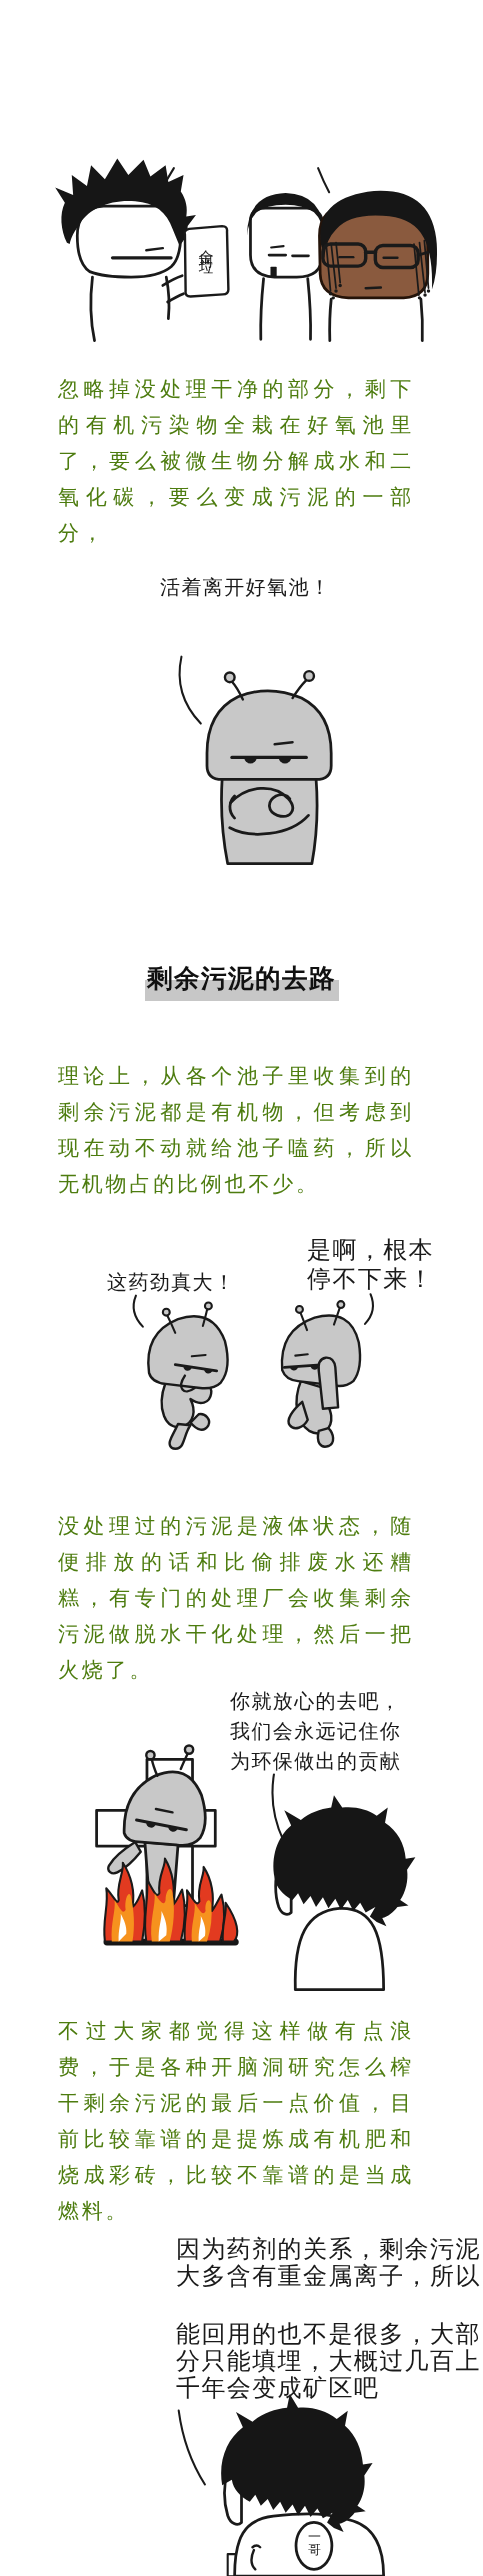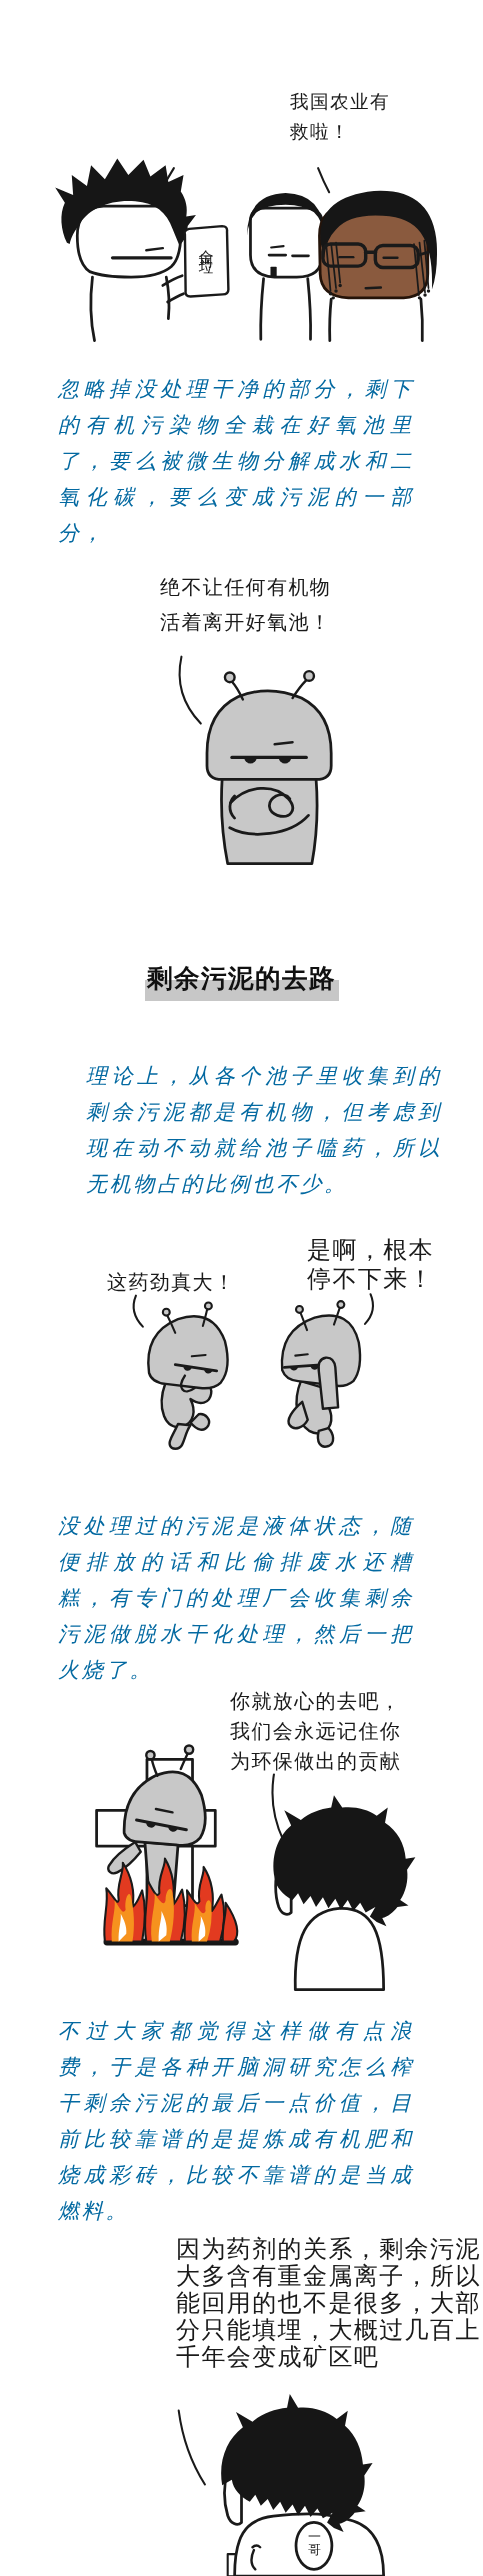--- a/index.html
+++ b/index.html
@@ -12,21 +12,21 @@
     font-family:"DejaVu Sans","Liberation Sans",sans-serif;
     color:#1a1a1a;
   }
   #art{position:absolute;left:0;top:0;z-index:1;}
   .txt{position:absolute;z-index:2;}
   .hand{font-size:20px;letter-spacing:1.4px;}
   .hand .bl{white-space:nowrap;line-height:33px;}
   .para{
     left:58px;width:356px;
     font-size:21px;line-height:36px;letter-spacing:2.8px;
-    text-align:justify;color:#0369a1;font-style:italic;
+    text-align:justify;color:#4d7c0f;
   }
   .hdr-band{
     position:absolute;z-index:2;
     left:145px;top:980px;width:194px;height:21px;
     background:#c7c7c7;
   }
   .hdr-title{
     position:absolute;z-index:3;
     left:0;top:961px;width:483px;
     text-align:center;font-size:25.6px;font-weight:bold;
@@ -213,37 +213,32 @@
       <rect class="w" stroke-width="3" x="492" y="3700" width="26" height="32"></rect>
       <path class="w" stroke-width="4" d="M340,3732 C340,3676 354,3650 396,3645 C450,3639 476,3641 512,3652 C546,3663 556,3696 556,3732 Z"></path>
       <path class="ln" stroke-width="3.5" d="M368,3694 Q360,3712 370,3722"></path>
       <path class="ln" stroke-width="3.5" d="M366,3690 Q372,3685 377,3690"></path>
       <path class="w" stroke-width="4" d="M330,3578 C324,3600 324,3624 330,3644 C334,3656 344,3660 350,3654 L350,3576 Z"></path>
       <path class="h" d="M322,3600 C316,3566 328,3534 352,3516 L342,3494 L366,3508 C380,3496 398,3490 416,3488 L420,3468 L432,3488 C452,3486 472,3492 488,3504 L504,3492 L500,3514 C516,3528 524,3548 526,3570 L540,3568 L528,3586 C530,3602 526,3618 518,3630 L530,3638 L514,3640 C508,3648 500,3654 492,3656 L498,3668 L484,3662 L474,3654 L482,3640 L468,3648 L460,3634 L450,3646 L442,3630 L432,3644 L424,3628 L414,3640 L406,3624 L396,3636 L388,3620 L378,3630 L370,3614 L362,3624 C348,3616 338,3606 336,3592 Z"></path>
       <ellipse class="w" stroke-width="4" cx="455" cy="3688" rx="26" ry="34"></ellipse>
     </g>
   </svg>
 
-  <div class="txt hand" style="left:290px;top:87px;font-size:18.6px;">
-    <div class="bl" style="line-height:30px;">我国农业有</div>
-    <div class="bl" style="line-height:30px;">救啦！</div>
-  </div>
   <div class="txt vlabel bag">金坷垃</div>
 
   <div class="txt para" style="top:371px;">忽略掉没处理干净的部分，剩下的有机污染物全栽在好氧池里了，要么被微生物分解成水和二氧化碳，要么变成污泥的一部分，</div>
 
   <div class="txt hand" style="left:160px;top:570px;">
-    <div class="bl" style="line-height:35px;">绝不让任何有机物</div>
     <div class="bl" style="line-height:35px;">活着离开好氧池！</div>
   </div>
 
   <div class="hdr-band"></div>
   <div class="hdr-title">剩余污泥的去路</div>
 
-  <div class="txt para" style="top:1058px;margin-left:28px;">理论上，从各个池子里收集到的剩余污泥都是有机物，但考虑到现在动不动就给池子嗑药，所以无机物占的比例也不少。</div>
+  <div class="txt para" style="top:1058px;">理论上，从各个池子里收集到的剩余污泥都是有机物，但考虑到现在动不动就给池子嗑药，所以无机物占的比例也不少。</div>
 
   <div class="txt hand" style="left:107px;top:1266px;">
     <div class="bl">这药劲真大！</div>
   </div>
   <div class="txt hand" style="left:307px;top:1236px;font-size:24px;">
     <div class="bl" style="line-height:29px;">是啊，根本</div>
     <div class="bl" style="line-height:29px;">停不下来！</div>
   </div>
 
   <div class="txt para" style="top:1508px;">没处理过的污泥是液体状态，随便排放的话和比偷排废水还糟糕，有专门的处理厂会收集剩余污泥做脱水干化处理，然后一把火烧了。</div>
@@ -252,21 +247,21 @@
     <div class="bl" style="line-height:30px;">你就放心的去吧，</div>
     <div class="bl" style="line-height:30px;">我们会永远记住你</div>
     <div class="bl" style="line-height:30px;">为环保做出的贡献</div>
   </div>
 
   <div class="txt para" style="top:2013px;">不过大家都觉得这样做有点浪费，于是各种开脑洞研究怎么榨干剩余污泥的最后一点价值，目前比较靠谱的是提炼成有机肥和烧成彩砖，比较不靠谱的是当成燃料。</div>
 
   <div class="txt hand" style="left:176px;top:2236px;font-size:24px;">
     <div class="bl" style="line-height:27px;">因为药剂的关系，剩余污泥</div>
     <div class="bl" style="line-height:27px;">大多含有重金属离子，所以</div>
-    <div class="bl" style="line-height:27px;">能回用的也不是很多，大部</div>
+    <div class="bl" style="line-height:27px;margin-top:31px;">能回用的也不是很多，大部</div>
     <div class="bl" style="line-height:27px;">分只能填埋，大概过几百上</div>
     <div class="bl" style="line-height:27px;">千年会变成矿区吧</div>
   </div>
 
   <div class="txt vlabel badge">一哥</div>
 
 </div>
 
 
 </body></html>

